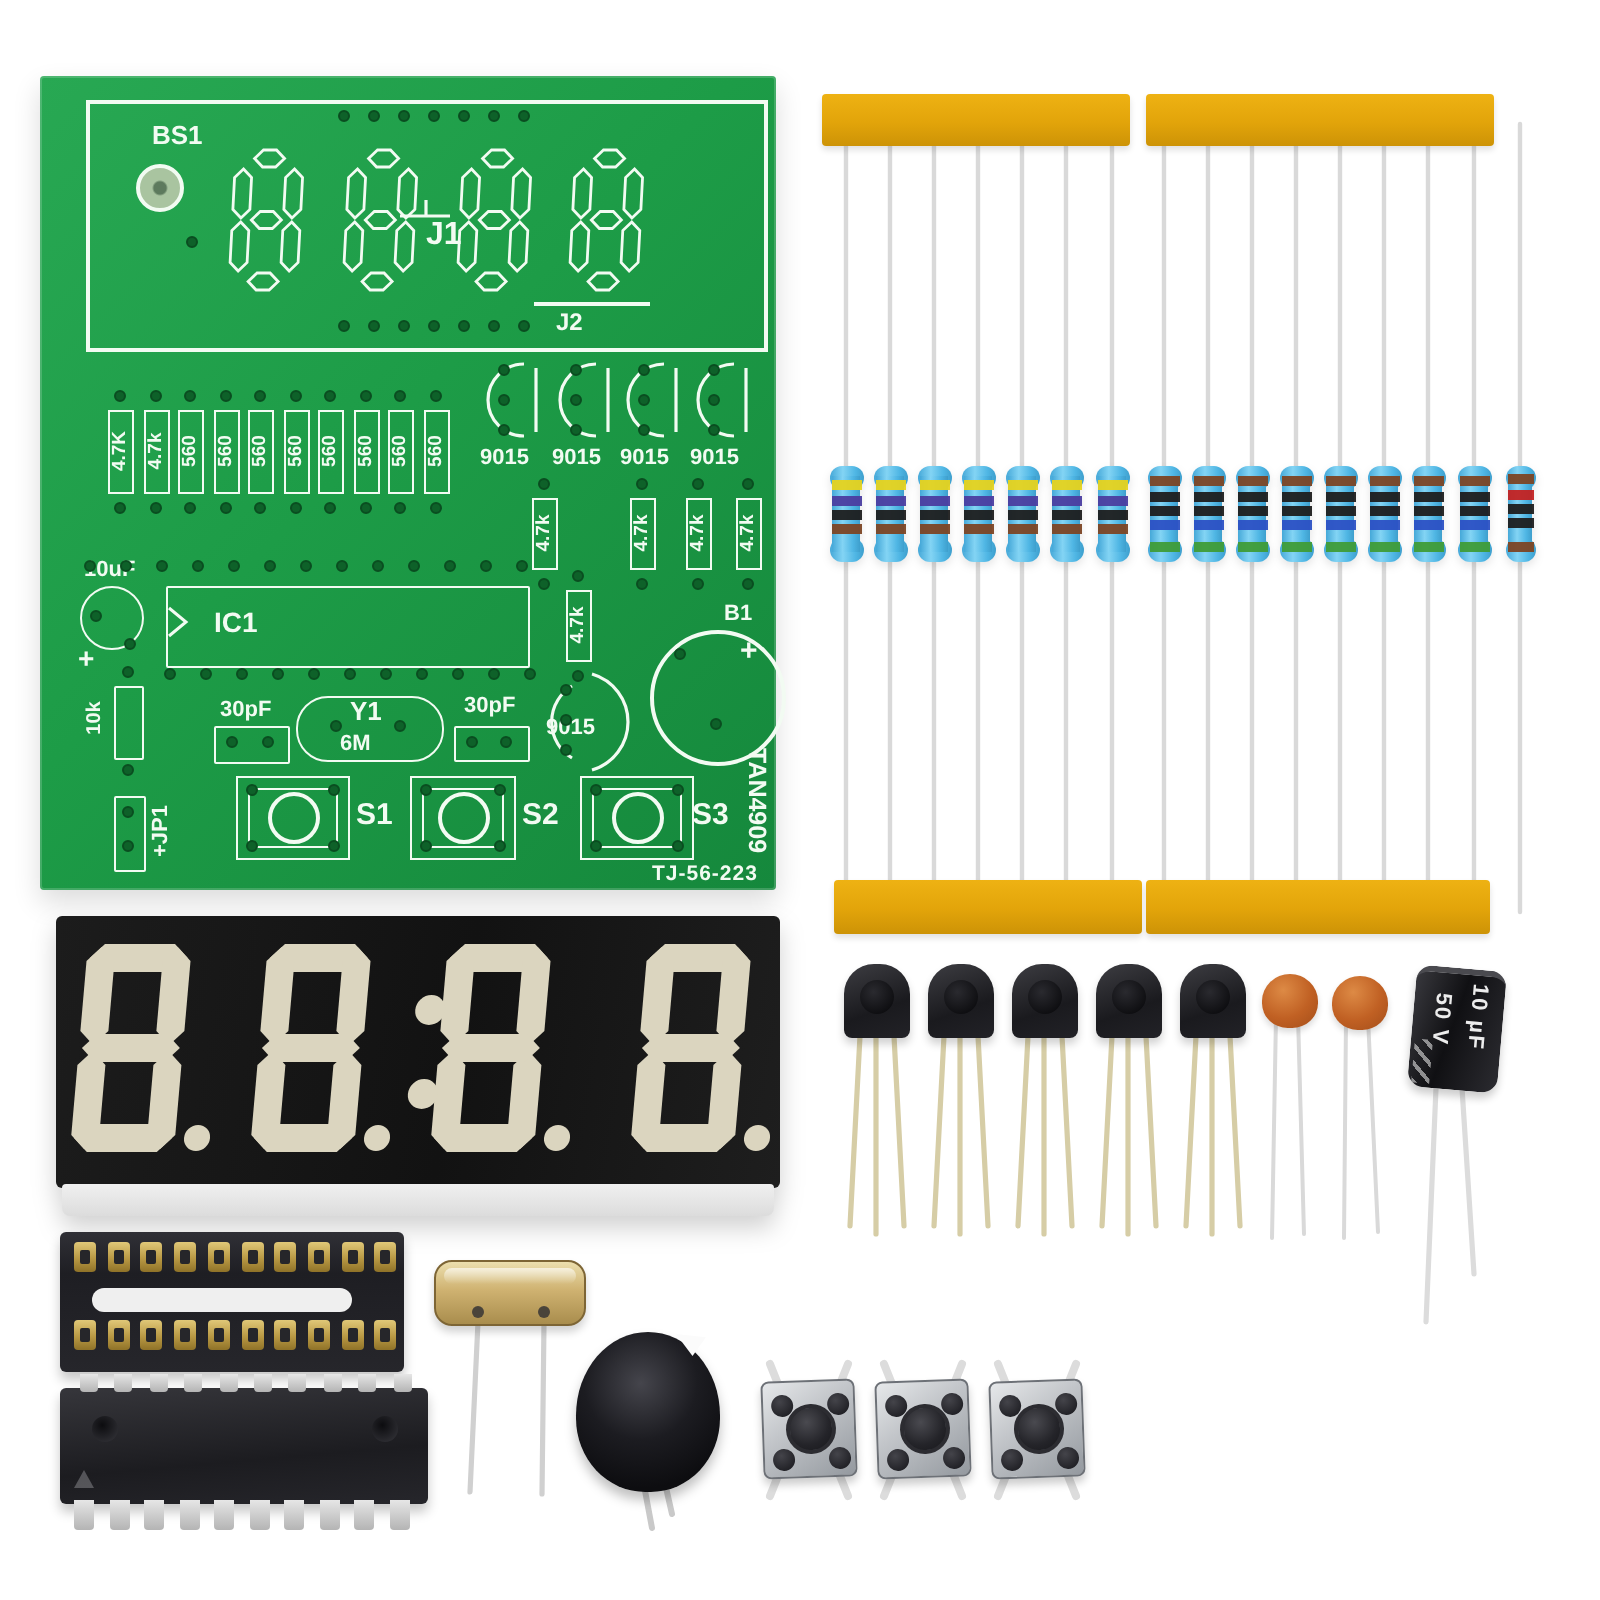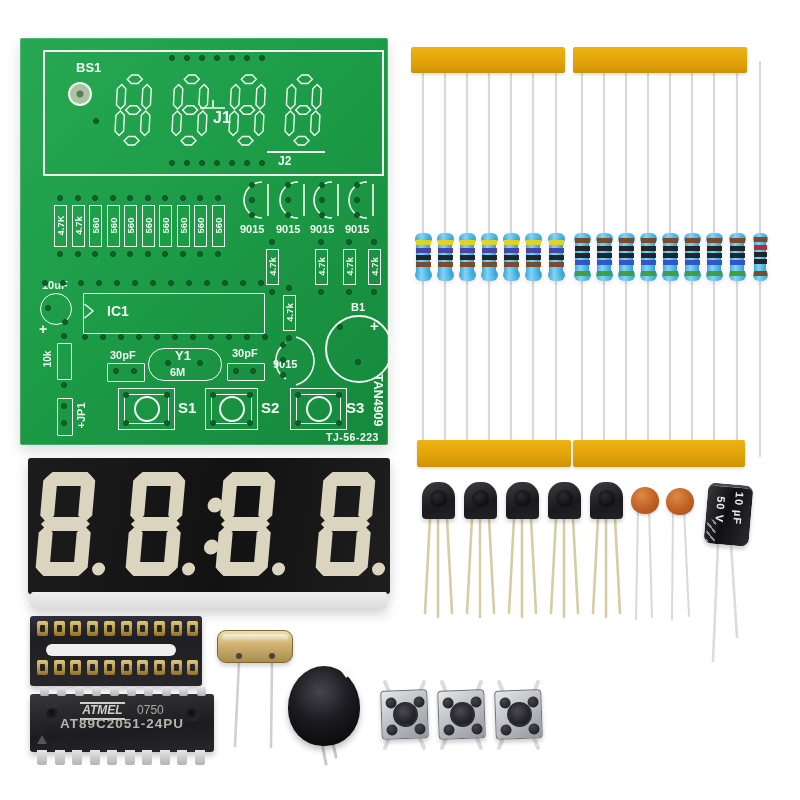--- a/index.html
+++ b/index.html
@@ -169,21 +169,21 @@
 
     <div class="abs" style="left:128px;top:310px;width:72px;height:31px;border:1.5px solid #f2fbf2;border-radius:16px;"></div>
     <div class="sk-label" style="left:155px;top:311px;font-size:13px">Y1</div>
     <div class="sk-label" style="left:150px;top:329px;font-size:11px">6M</div>
 
     <div class="sk-label" style="left:212px;top:310px;font-size:11px">30pF</div>
     <div class="sk-rect" style="left:207px;top:325px;width:36px;height:16px;"></div>
 
     <div class="sk-label" style="left:253px;top:321px;font-size:11px">9015</div>
 
-    <div class="sk-label" style="left:331px;top:264px;font-size:11px">B1</div>
+    <div class="sk-label" style="left:342px;top:264px;font-size:11px">B1</div>
     <div class="abs" style="left:305px;top:277px;width:64px;height:64px;border:2px solid #f2fbf2;border-radius:50%;"></div>
     <div class="sk-label" style="left:350px;top:280px;font-size:15px">+</div>
 
     <div class="sk-rect" style="left:37px;top:360px;width:14px;height:36px;"></div>
     <div class="sk-label vlabel" style="left:43px;top:372px;width:36px;font-size:11px">+JP1</div>
 
     <div class="sk-label" style="left:158px;top:362px;font-size:15px">S1</div>
     <div class="sk-label" style="left:241px;top:362px;font-size:15px">S2</div>
     <div class="sk-label" style="left:326px;top:362px;font-size:15px">S3</div>
 
@@ -526,25 +526,20 @@
         <div class="slit" style="position: absolute;"></div>
       </div>
     </div>
 
   <div id="chip">
     <div class="body"></div>
     <div class="indent" style="left:16px;top:21px"></div>
     <div class="indent" style="left:156px;top:21px"></div>
     <div class="abs" style="left:7px;top:48px;width:10px;height:9px;background:rgba(170,170,175,.4);
                 clip-path:polygon(50% 0,0 100%,100% 100%);"></div>
-    <div class="chipline" style="top:13px">
-      <span id="chip-brand">ATMEL</span>
-      <span id="chip-code">0750</span>
-    </div>
-    <div class="chipline" id="chip-part" style="top:29px">AT89C2051-24PU</div>
   <div class="chipleg" style="position: absolute; left: 10px; top: 0px; width: 9px; height: 9px;"></div>
       <div class="chipleg" style="position: absolute; left: 7px; top: 63px; width: 10px; height: 15px;"></div>
       <div class="chipleg" style="position: absolute; left: 27.4px; top: 0px; width: 9px; height: 9px;"></div>
       <div class="chipleg" style="position: absolute; left: 24.5px; top: 63px; width: 10px; height: 15px;"></div>
       <div class="chipleg" style="position: absolute; left: 44.8px; top: 0px; width: 9px; height: 9px;"></div>
       <div class="chipleg" style="position: absolute; left: 42px; top: 63px; width: 10px; height: 15px;"></div>
       <div class="chipleg" style="position: absolute; left: 62.2px; top: 0px; width: 9px; height: 9px;"></div>
       <div class="chipleg" style="position: absolute; left: 59.5px; top: 63px; width: 10px; height: 15px;"></div>
       <div class="chipleg" style="position: absolute; left: 79.6px; top: 0px; width: 9px; height: 9px;"></div>
       <div class="chipleg" style="position: absolute; left: 77px; top: 63px; width: 10px; height: 15px;"></div>

